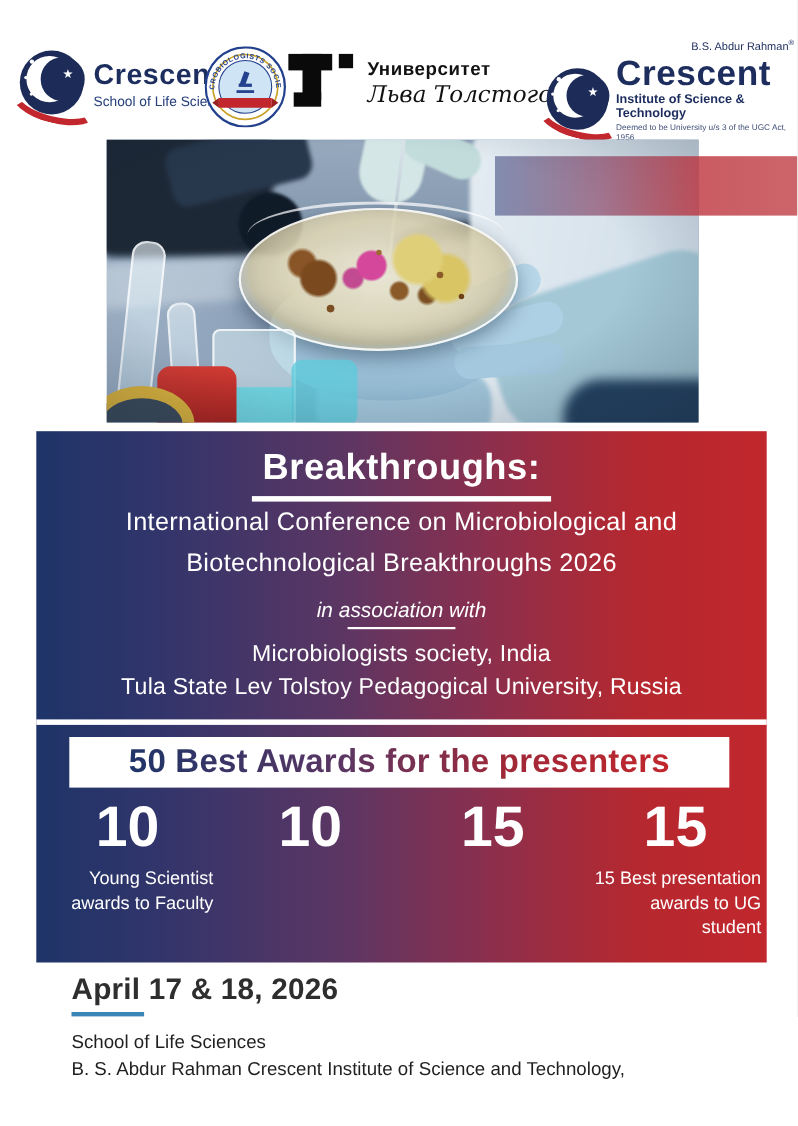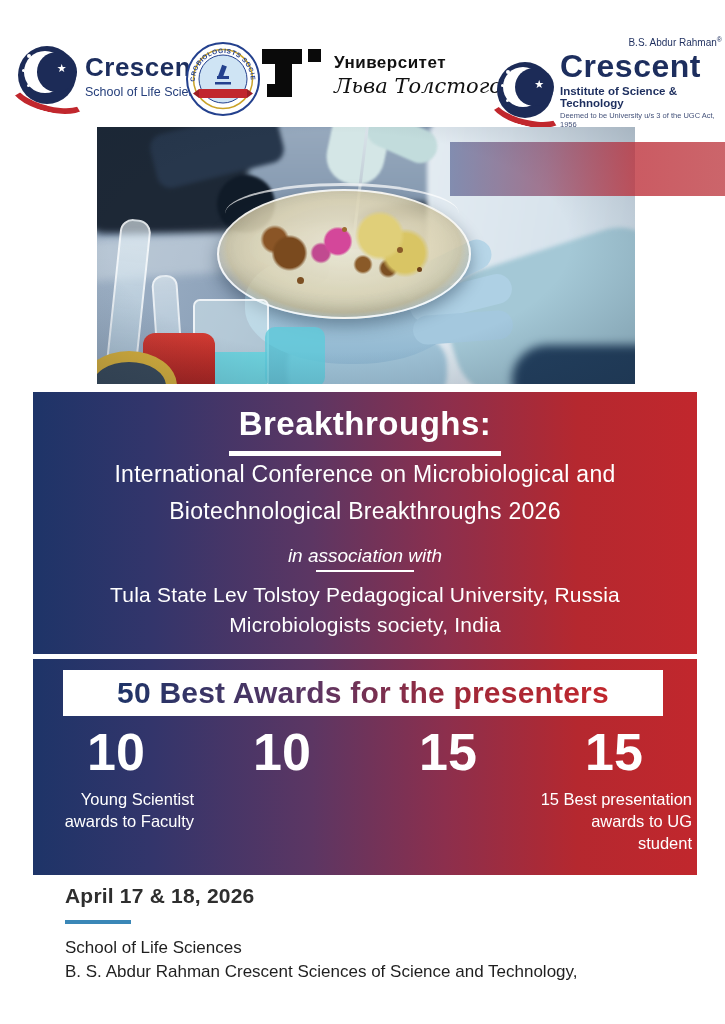--- a/index.html
+++ b/index.html
@@ -103,21 +103,21 @@
          display:flex;align-items:center;justify-content:center;}
   .b-box span{font-size:30px;font-weight:bold;letter-spacing:.2px;color:#7a2c4a;
          background:linear-gradient(90deg,#1e3468 0%,#5c3663 40%,#a02838 70%,#c1272d 100%);
          -webkit-background-clip:text;background-clip:text;-webkit-text-fill-color:transparent;color:transparent;}
   .b-cols{top:332px;display:grid;grid-template-columns:repeat(4,1fr);}
   .b-col{padding:0 5px;}
   .b-num{font-size:52px;font-weight:bold;line-height:56px;margin-bottom:8px;}
   .b-lbl{font-size:16.5px;line-height:22px;text-align:right;}
 
   
-  .f-date{position:absolute;left:65px;top:884px;font-size:21px;font-weight:bold;color:#2e2e2e;letter-spacing:.2px;}
+  .f-date{position:absolute;left:65px;top:884px;font-size:27px;font-weight:bold;color:#2e2e2e;letter-spacing:.2px;}
   .f-bar{position:absolute;left:65px;top:920px;width:66px;height:4px;background:#3a87b7;}
   .f-venue{position:absolute;left:65px;top:936px;font-size:17px;line-height:23.5px;color:#1f1f1f;}
 </style>
 </head>
 <body>
 
 <div class="page">
 
   <div class="hdr">
 
@@ -237,22 +237,22 @@
     <div class="abs b-title">
       <span>Breakthroughs:</span>
     </div>
     <div class="abs b-sub">
       <div>International Conference on Microbiological and</div>
       <div>Biotechnological Breakthroughs 2026</div>
     </div>
     <div class="abs b-assoc">in association with</div>
     <div class="b-assoc-line"></div>
     <div class="abs b-partners">
+      <div>Microbiologists society, India</div>
       <div>Tula State Lev Tolstoy Pedagogical University, Russia</div>
-      <div>Microbiologists society, India</div>
     </div>
     <div class="abs b-sep"></div>
     <div class="b-box">
       <span>50 Best Awards for the presenters</span>
     </div>
     <div class="abs b-cols">
       <div class="b-col">
         <div class="b-num">10</div>
         <div class="b-lbl">Young Scientist awards to Faculty</div>
       </div>
@@ -266,16 +266,16 @@
         <div class="b-num">15</div>
         <div class="b-lbl">15 Best presentation awards to UG student</div>
       </div>
     </div>
   </div>
 
   <div class="f-date">April 17 &amp; 18, 2026</div>
   <div class="f-bar"></div>
   <div class="f-venue">
     <div>School of Life Sciences</div>
-    <div>B. S. Abdur Rahman Crescent Sciences of Science and Technology,</div>
+    <div>B. S. Abdur Rahman Crescent Institute of Science and Technology,</div>
   </div>
 
 </div>
 
 </body></html>

